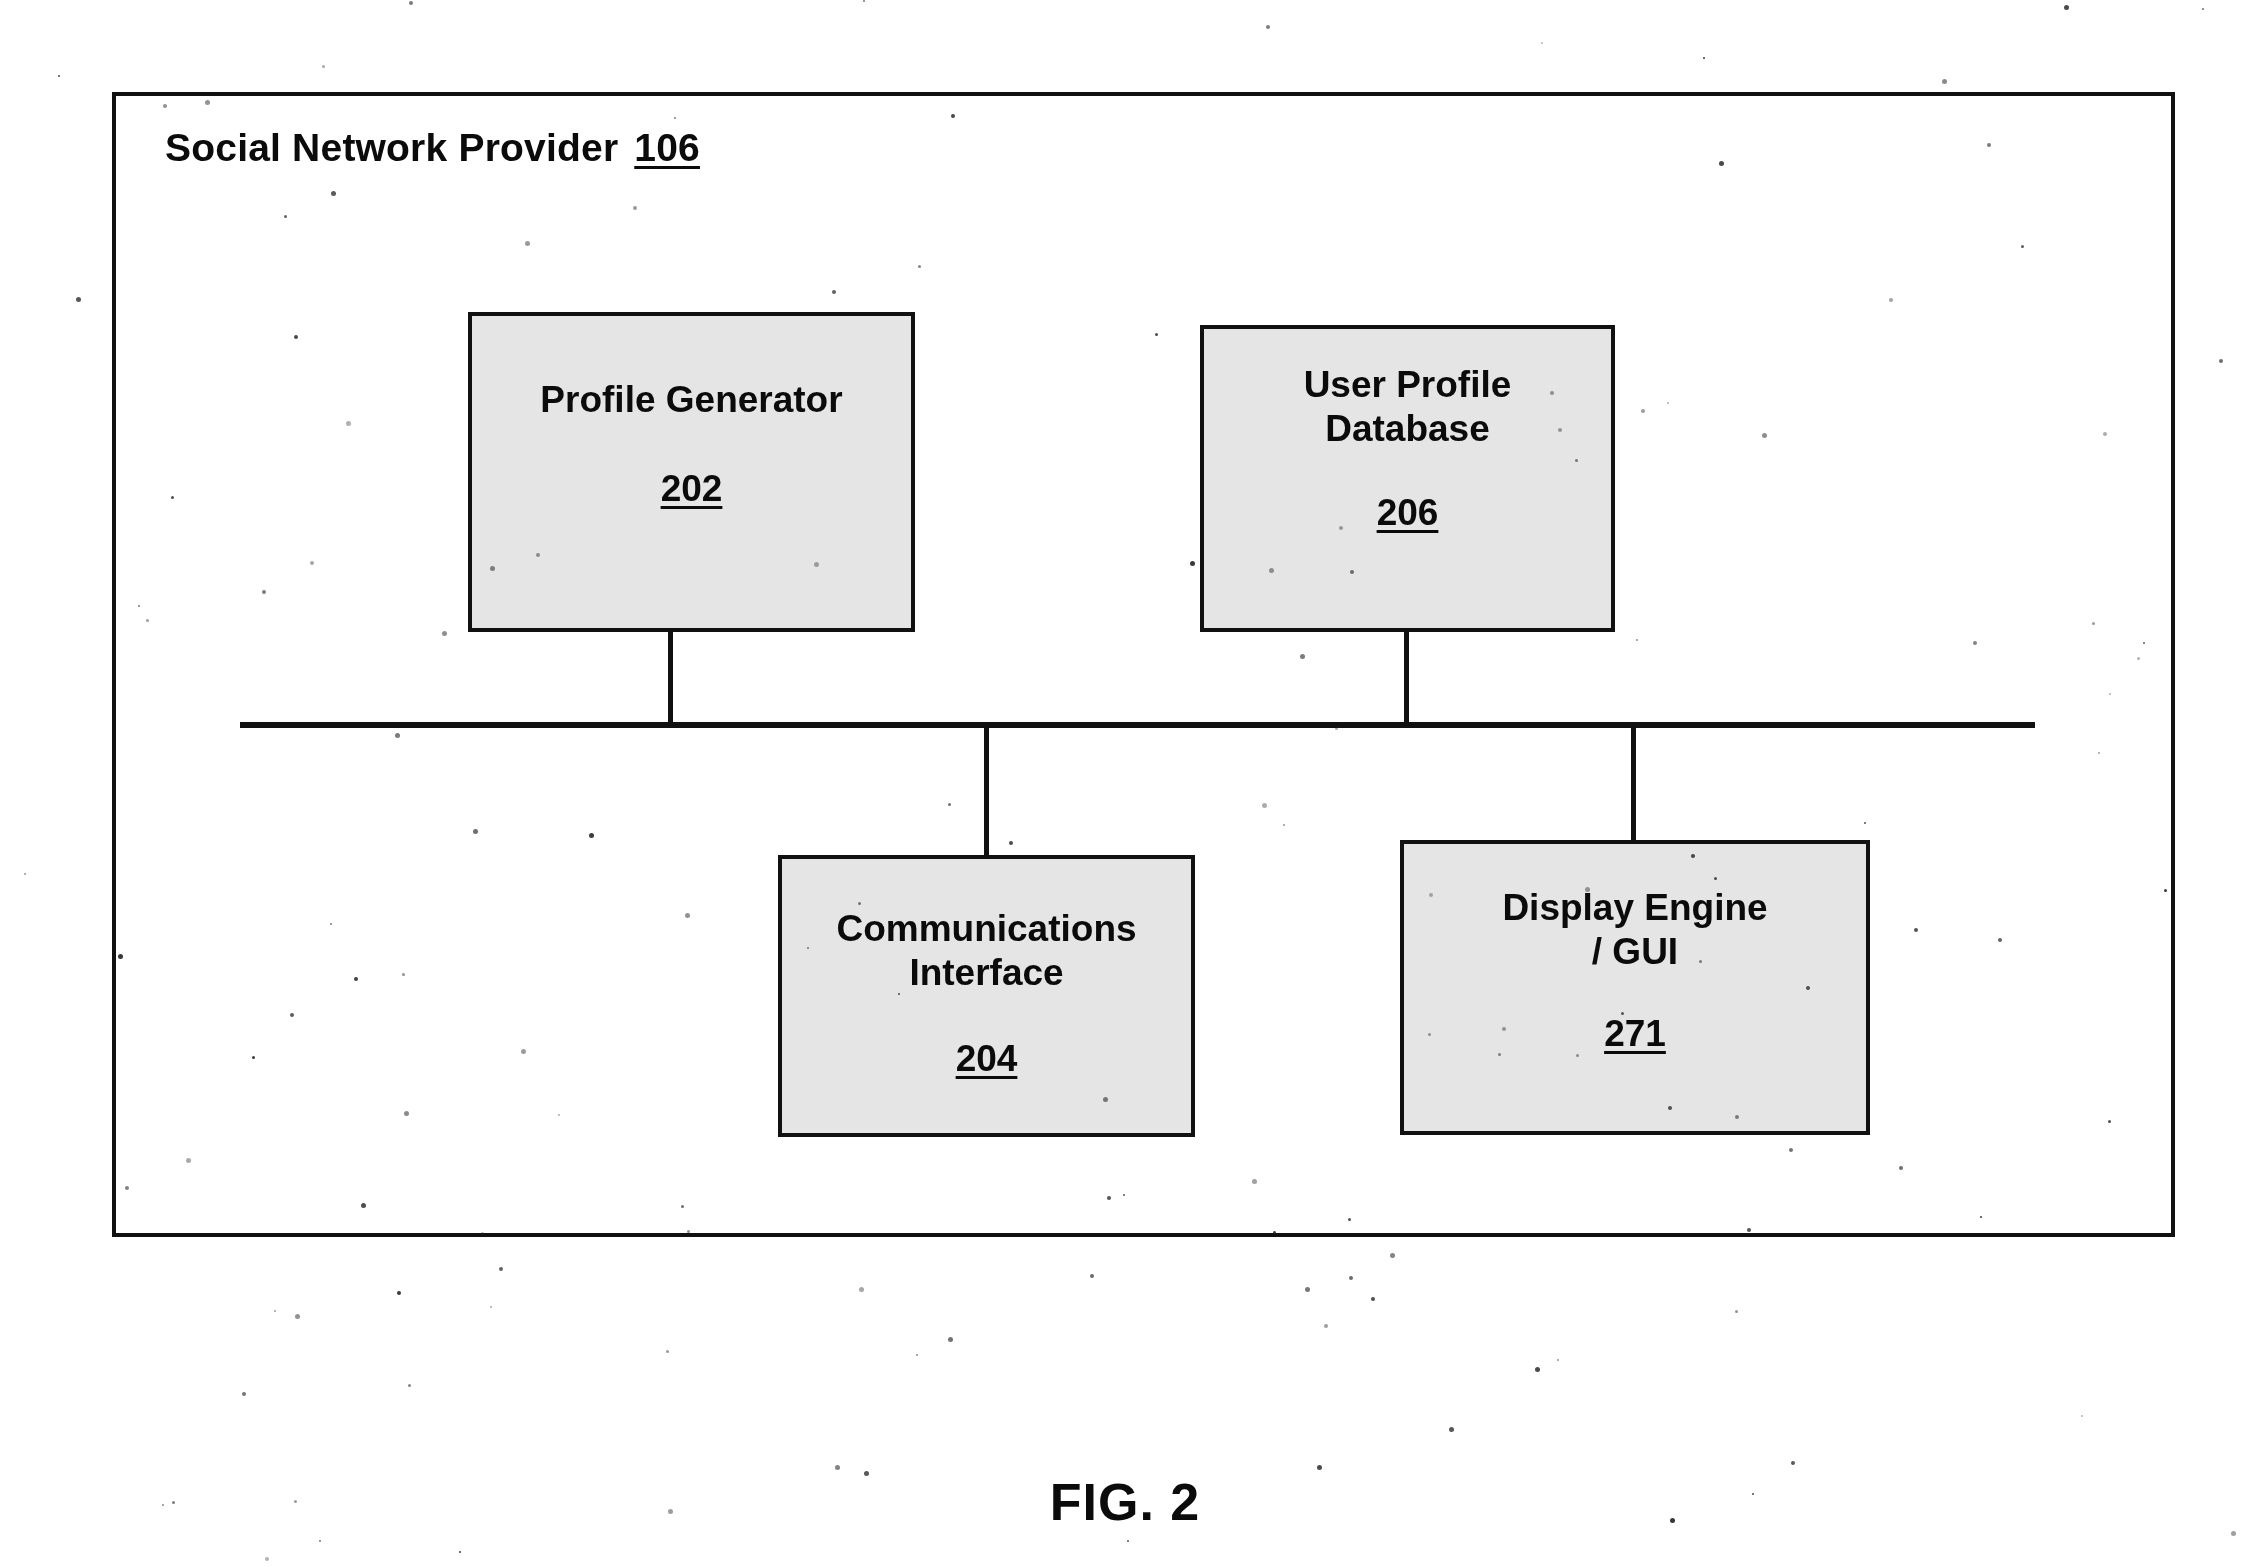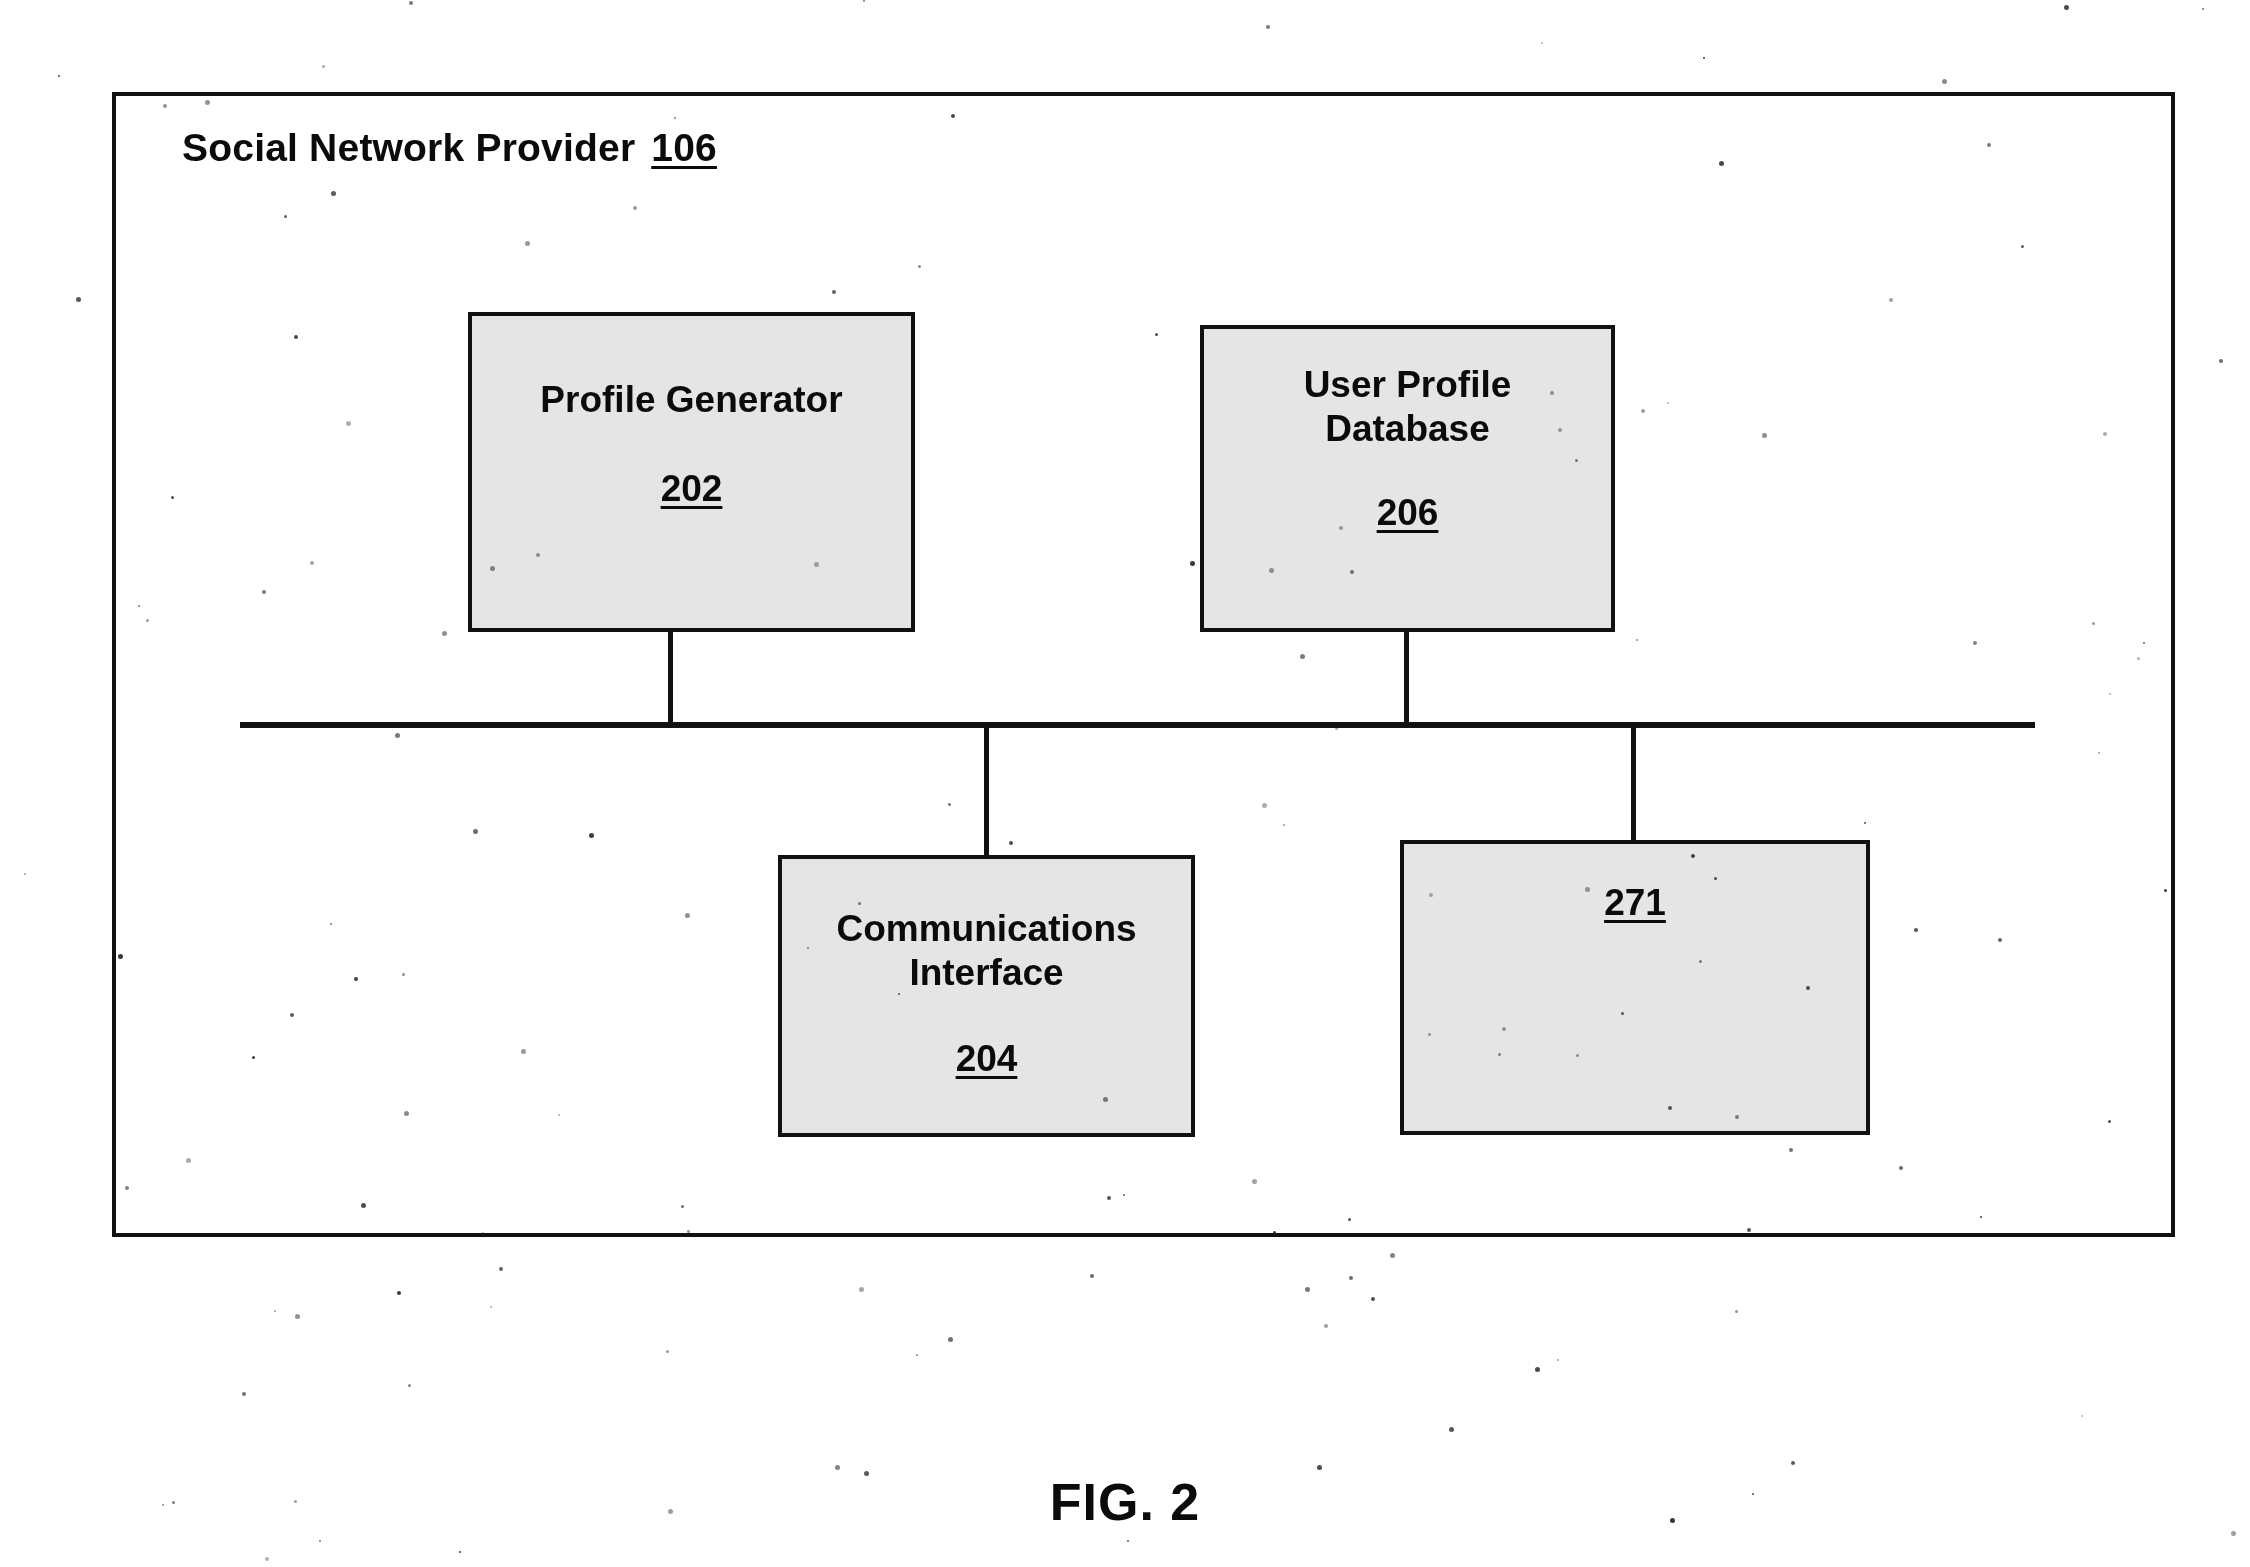--- a/index.html
+++ b/index.html
@@ -48,21 +48,20 @@
   #provider-title {
     position: absolute;
     left: 165px;
     top: 126px;
     font-size: 39px;
     font-weight: bold;
     color: #0b0b0b;
     letter-spacing: 0.2px;
     white-space: nowrap;
     z-index: 20;
-    margin-left: 17px;
   }
   #provider-title .refnum {
     text-decoration: underline;
     text-underline-offset: 5px;
     margin-left: 16px;
   }
 
   
   .comp-box {
     position: absolute;
@@ -171,20 +170,22 @@
     <div class="comp-ref">206</div>
   </div>
 
   <div class="comp-box" id="box-communications-interface">
     <div class="comp-label">Communications
 Interface</div>
     <div class="comp-ref">204</div>
   </div>
 
   <div class="comp-box" id="box-display-engine">
+    <div class="comp-label">Display Engine
+/ GUI</div>
     <div class="comp-ref">271</div>
   </div>
 
   <div id="bus-line"></div>
   <div class="connector" id="connector-profile-generator"></div>
   <div class="connector" id="connector-user-profile-db"></div>
   <div class="connector" id="connector-comm-interface"></div>
   <div class="connector" id="connector-display-engine"></div>
 
   <div id="figure-caption">FIG. 2</div>

